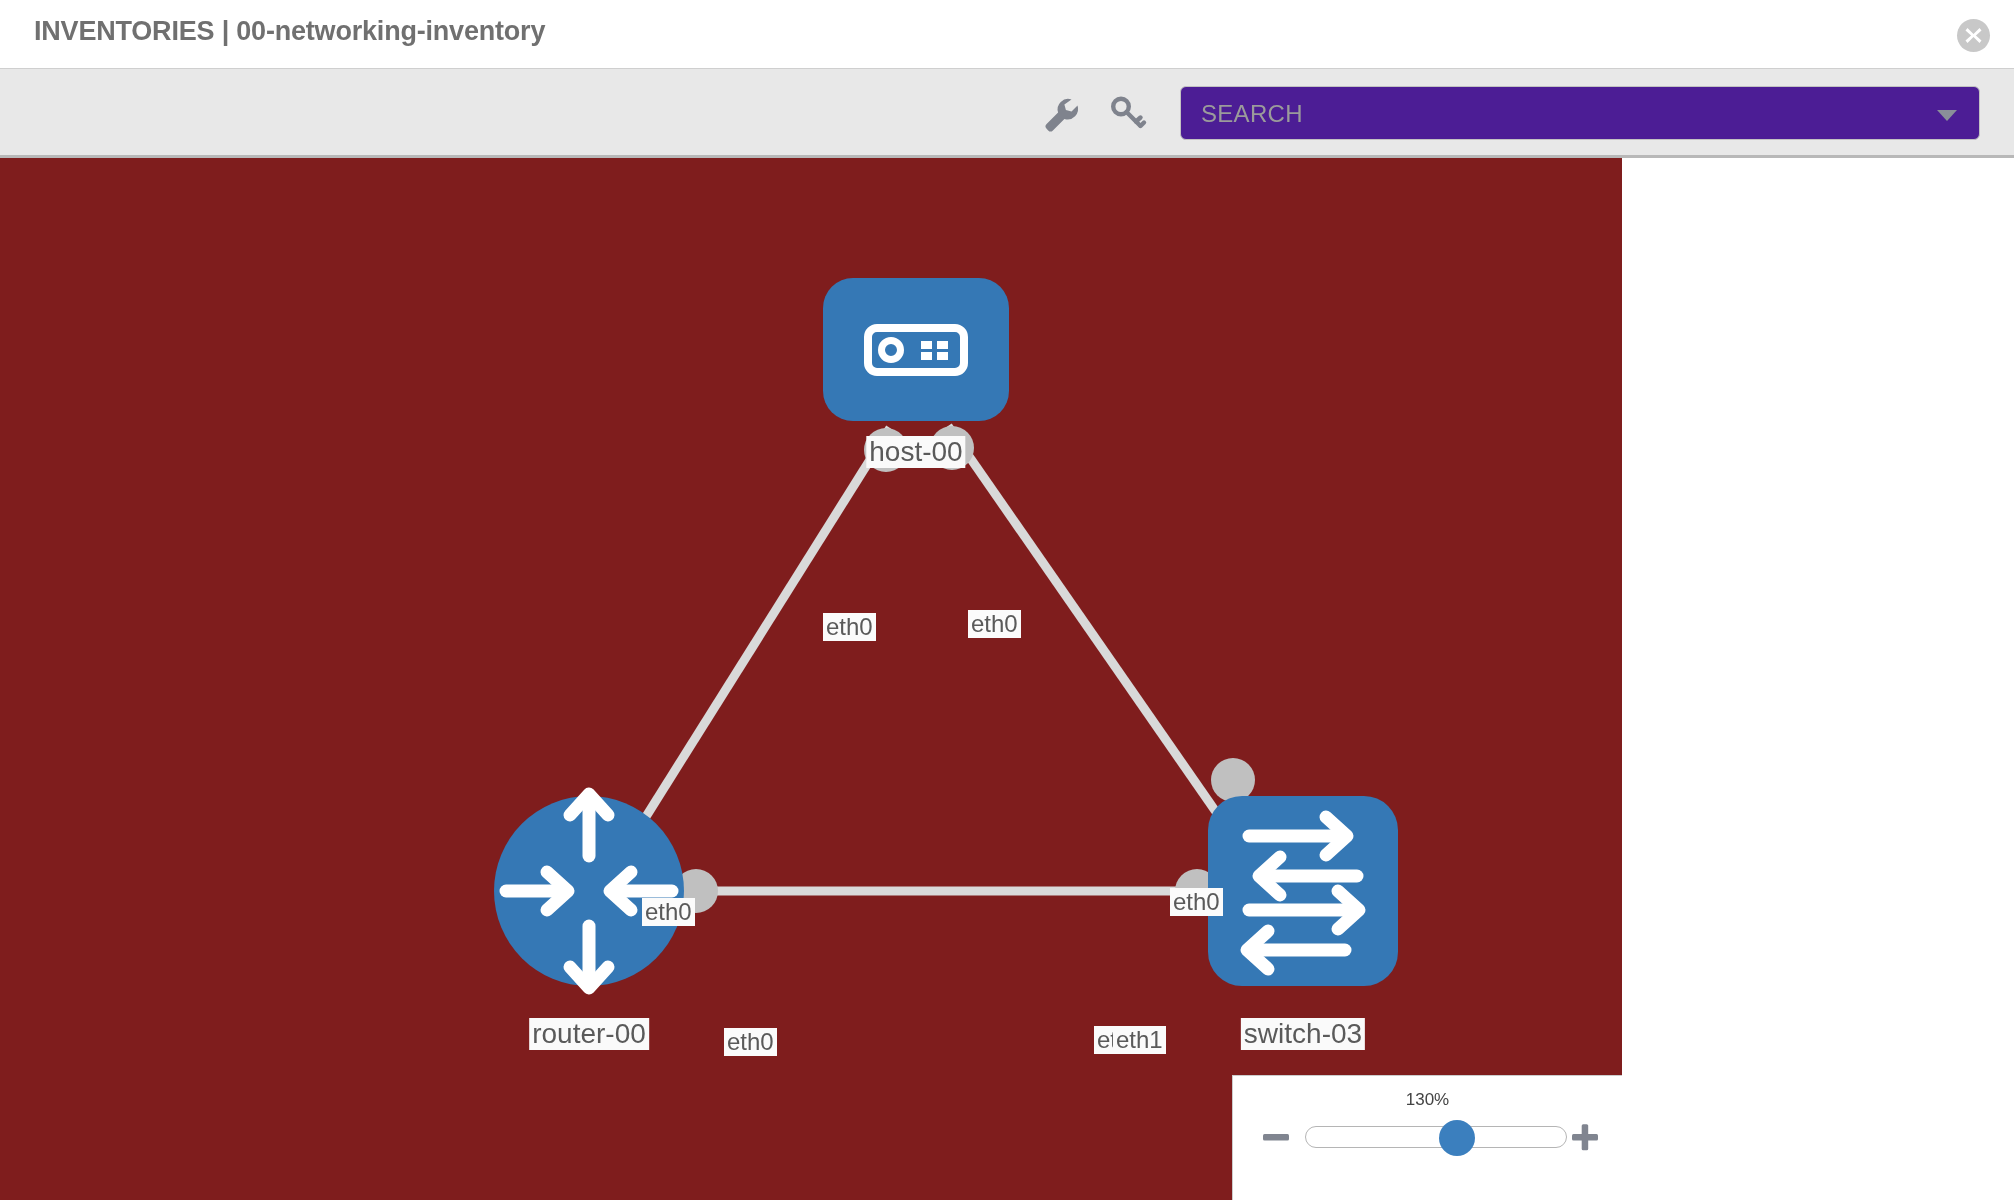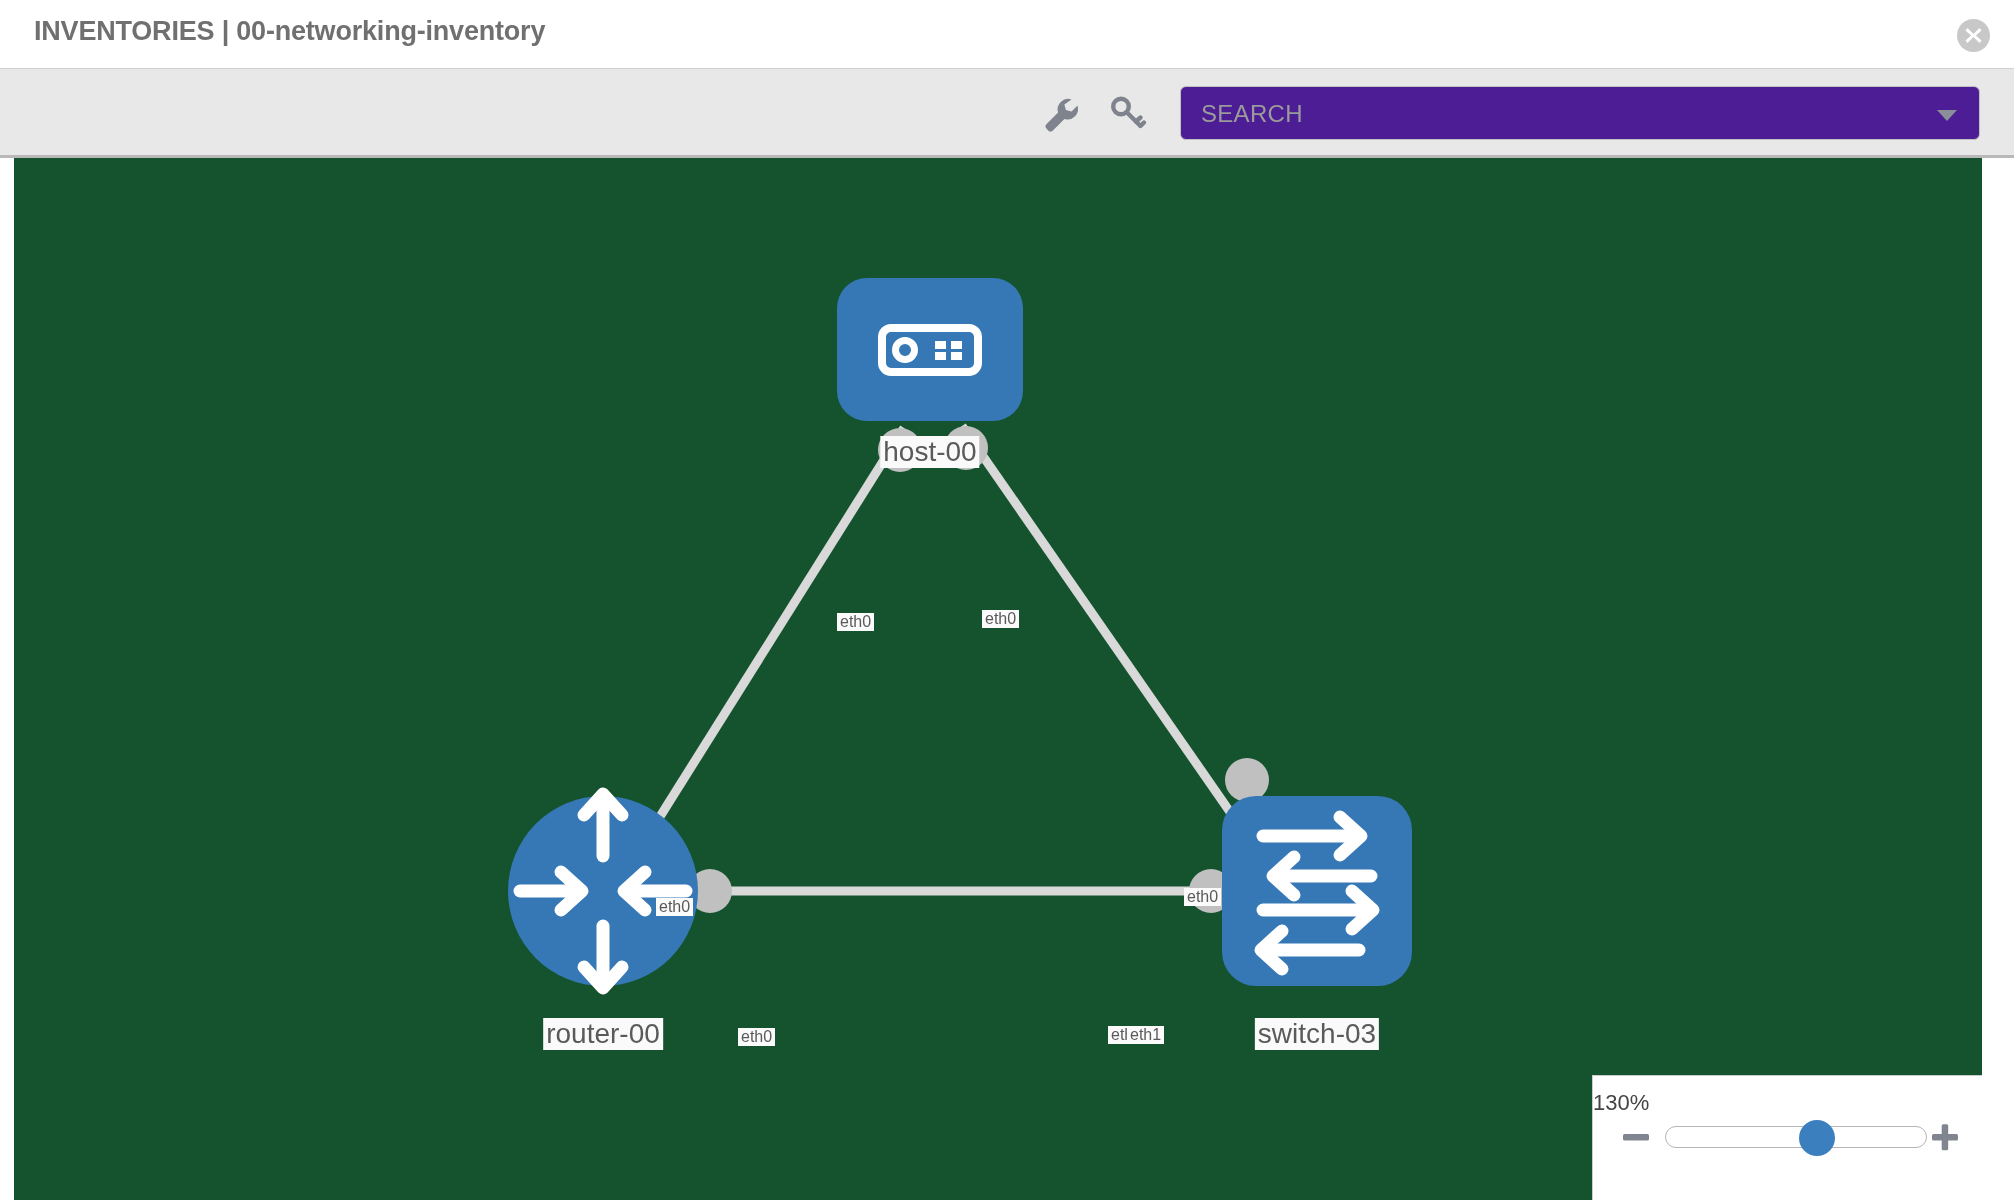--- a/index.html
+++ b/index.html
@@ -77,59 +77,58 @@
   }
   .search-label {
     position: absolute; left: 20px; top: 13px;
     font-size: 24px; color: #9b9b9b;
     letter-spacing: 0.3px;
   }
 
   
   .canvas {
     position: absolute; left: 0; top: 158px;
-    width: 1968px; height: 1042px;
-    background: #14532d;
+    width: 1622px; height: 1042px;
+    background: #7f1d1d;
     overflow: hidden;
-    margin-left: 14px;
   }
   .topology-svg { position: absolute; left: 0; top: 0; }
 
   
   .node-label {
     position: absolute;
     font-size: 28px;
     color: #5a5a5a;
     background: #fafafa;
     padding: 0 3px;
     white-space: nowrap;
     transform: translateX(-50%);
   }
   
   .iface-label {
     position: absolute;
-    font-size: 16px;
+    font-size: 24px;
     color: #5a5a5a;
     background: #fbfbfb;
     padding: 0 3px;
     white-space: nowrap;
   }
 
   
   .zoom-panel {
     position: absolute; right: 0; bottom: 0;
     width: 390px; height: 125px;
     background: #ffffff;
     border-left: 1px solid #cccccc;
     border-top: 1px solid #cccccc;
   }
   .zoom-value {
     position: absolute; left: 0; right: 0; top: 14px;
-    text-align: left;
-    font-size: 22px; color: #444;
+    text-align: center;
+    font-size: 17px; color: #444;
   }
   .zoom-minus, .zoom-plus {
     position: absolute; top: 44px;
     width: 34px; height: 34px; cursor: pointer;
   }
   .zoom-minus { left: 26px; }
   .zoom-plus  { right: 20px; }
   .zoom-track {
     position: absolute; left: 72px; top: 50px;
     width: 262px; height: 22px;

